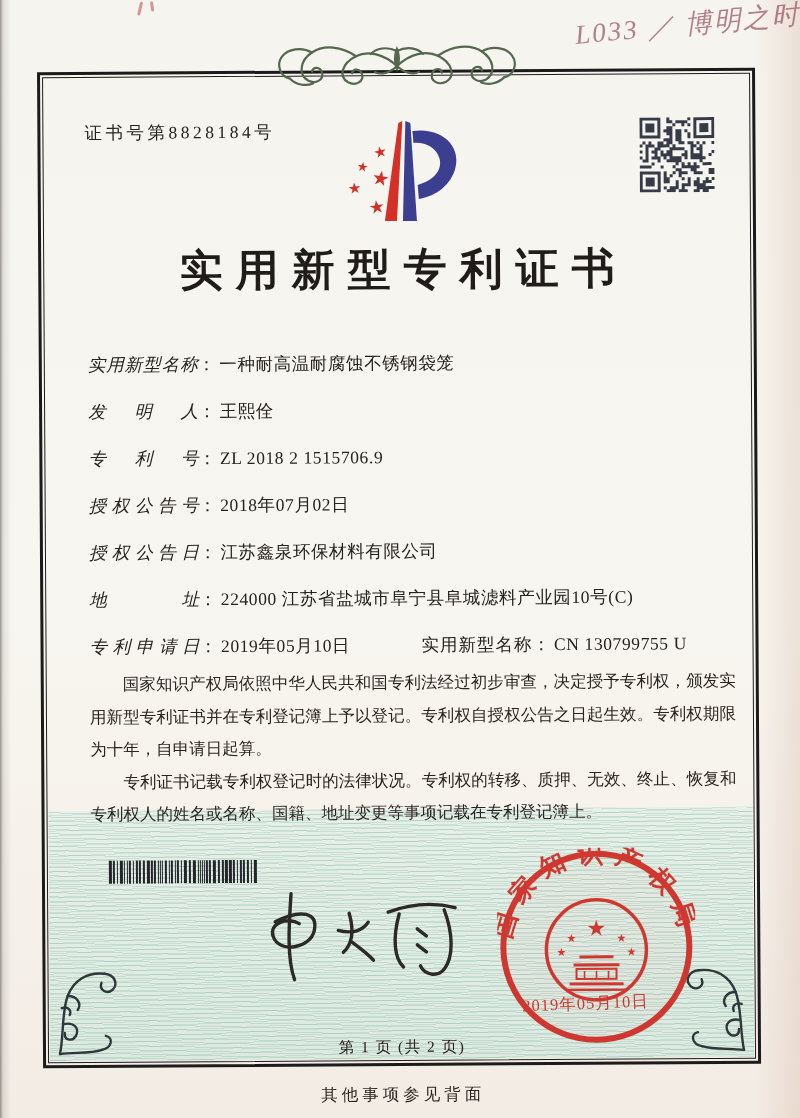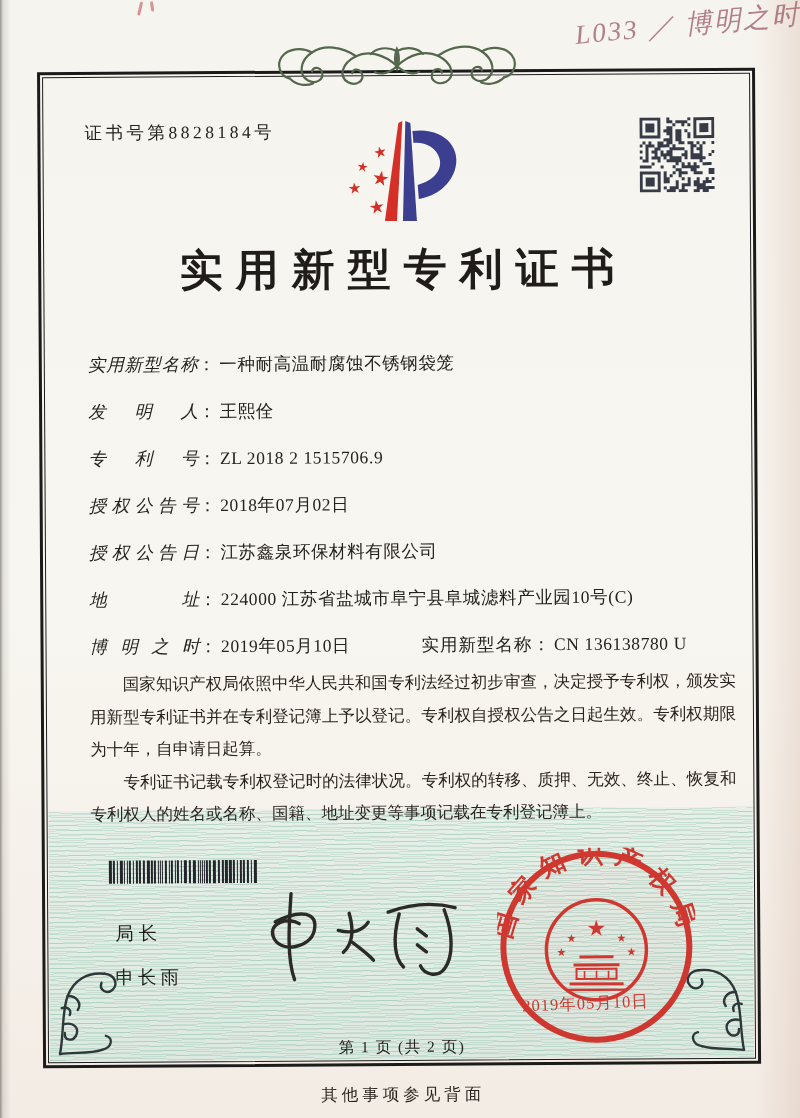--- a/index.html
+++ b/index.html
@@ -170,23 +170,23 @@
       <div class="frow">
         <span class="flabel">授权公告号</span><span class="fcolon">：</span><span class="fvalue">2018年07月02日</span>
       </div>
       <div class="frow">
         <span class="flabel">授权公告日</span><span class="fcolon">：</span><span class="fvalue">江苏鑫泉环保材料有限公司</span>
       </div>
       <div class="frow">
         <span class="flabel">地址</span><span class="fcolon">：</span><span class="fvalue">224000 江苏省盐城市阜宁县阜城滤料产业园10号(C)</span>
       </div>
       <div class="frow">
-        <span class="flabel">博明之时</span><span class="fcolon">：</span><span class="fvalue">2019年05月10日</span>
+        <span class="flabel">专利申请日</span><span class="fcolon">：</span><span class="fvalue">2019年05月10日</span>
         <span class="pair2">
-          <span class="flabel2">实用新型名称</span><span class="fcolon">：</span><span class="fvalue">CN 136138780 U</span>
+          <span class="flabel2">实用新型名称</span><span class="fcolon">：</span><span class="fvalue">CN 130799755 U</span>
         </span>
       </div>
     </div>
 
     <div class="paras">
       <p>国家知识产权局依照中华人民共和国专利法经过初步审查，决定授予专利权，颁发实用新型专利证书并在专利登记簿上予以登记。专利权自授权公告之日起生效。专利权期限为十年，自申请日起算。</p>
       <p>专利证书记载专利权登记时的法律状况。专利权的转移、质押、无效、终止、恢复和专利权人的姓名或名称、国籍、地址变更等事项记载在专利登记簿上。</p>
     </div>
 
     <div class="barcode" id="barcode">
@@ -229,24 +229,20 @@
         <i style="width:3px;margin-right:1px"></i>
         <i style="width:2px;margin-right:2px"></i>
         <i style="width:1px;margin-right:2px"></i>
         <i style="width:2px;margin-right:1px"></i>
         <i style="width:2px;margin-right:2px"></i>
         <i style="width:2px;margin-right:2px"></i>
         <i style="width:1px;margin-right:2px"></i>
         <i style="width:3px;margin-right:1px"></i>
       </div>
 
-    <div class="director">
-      <div>局长</div>
-      <div class="name">申长雨</div>
-    </div>
 
     <svg class="signature" width="252" height="112" viewBox="0 0 252 112">
       <g fill="none" stroke="#2b2a27" stroke-width="3.4" stroke-linecap="round">
         <path d="M54,40 C80,27 97,31 93,49 C89,67 58,72 52,55 C47,41 67,35 78,42"></path>
         <path d="M70,12 C68,40 65,76 73,98"></path>
         <path d="M128,32 C133,50 131,63 122,71"></path>
         <path d="M117,49 C131,53 142,49 147,41"></path>
         <path d="M131,61 C139,67 147,73 152,79"></path>
         <path d="M167,31 C192,22 215,22 234,27"></path>
         <path d="M178,33 C171,58 173,77 182,86"></path>

